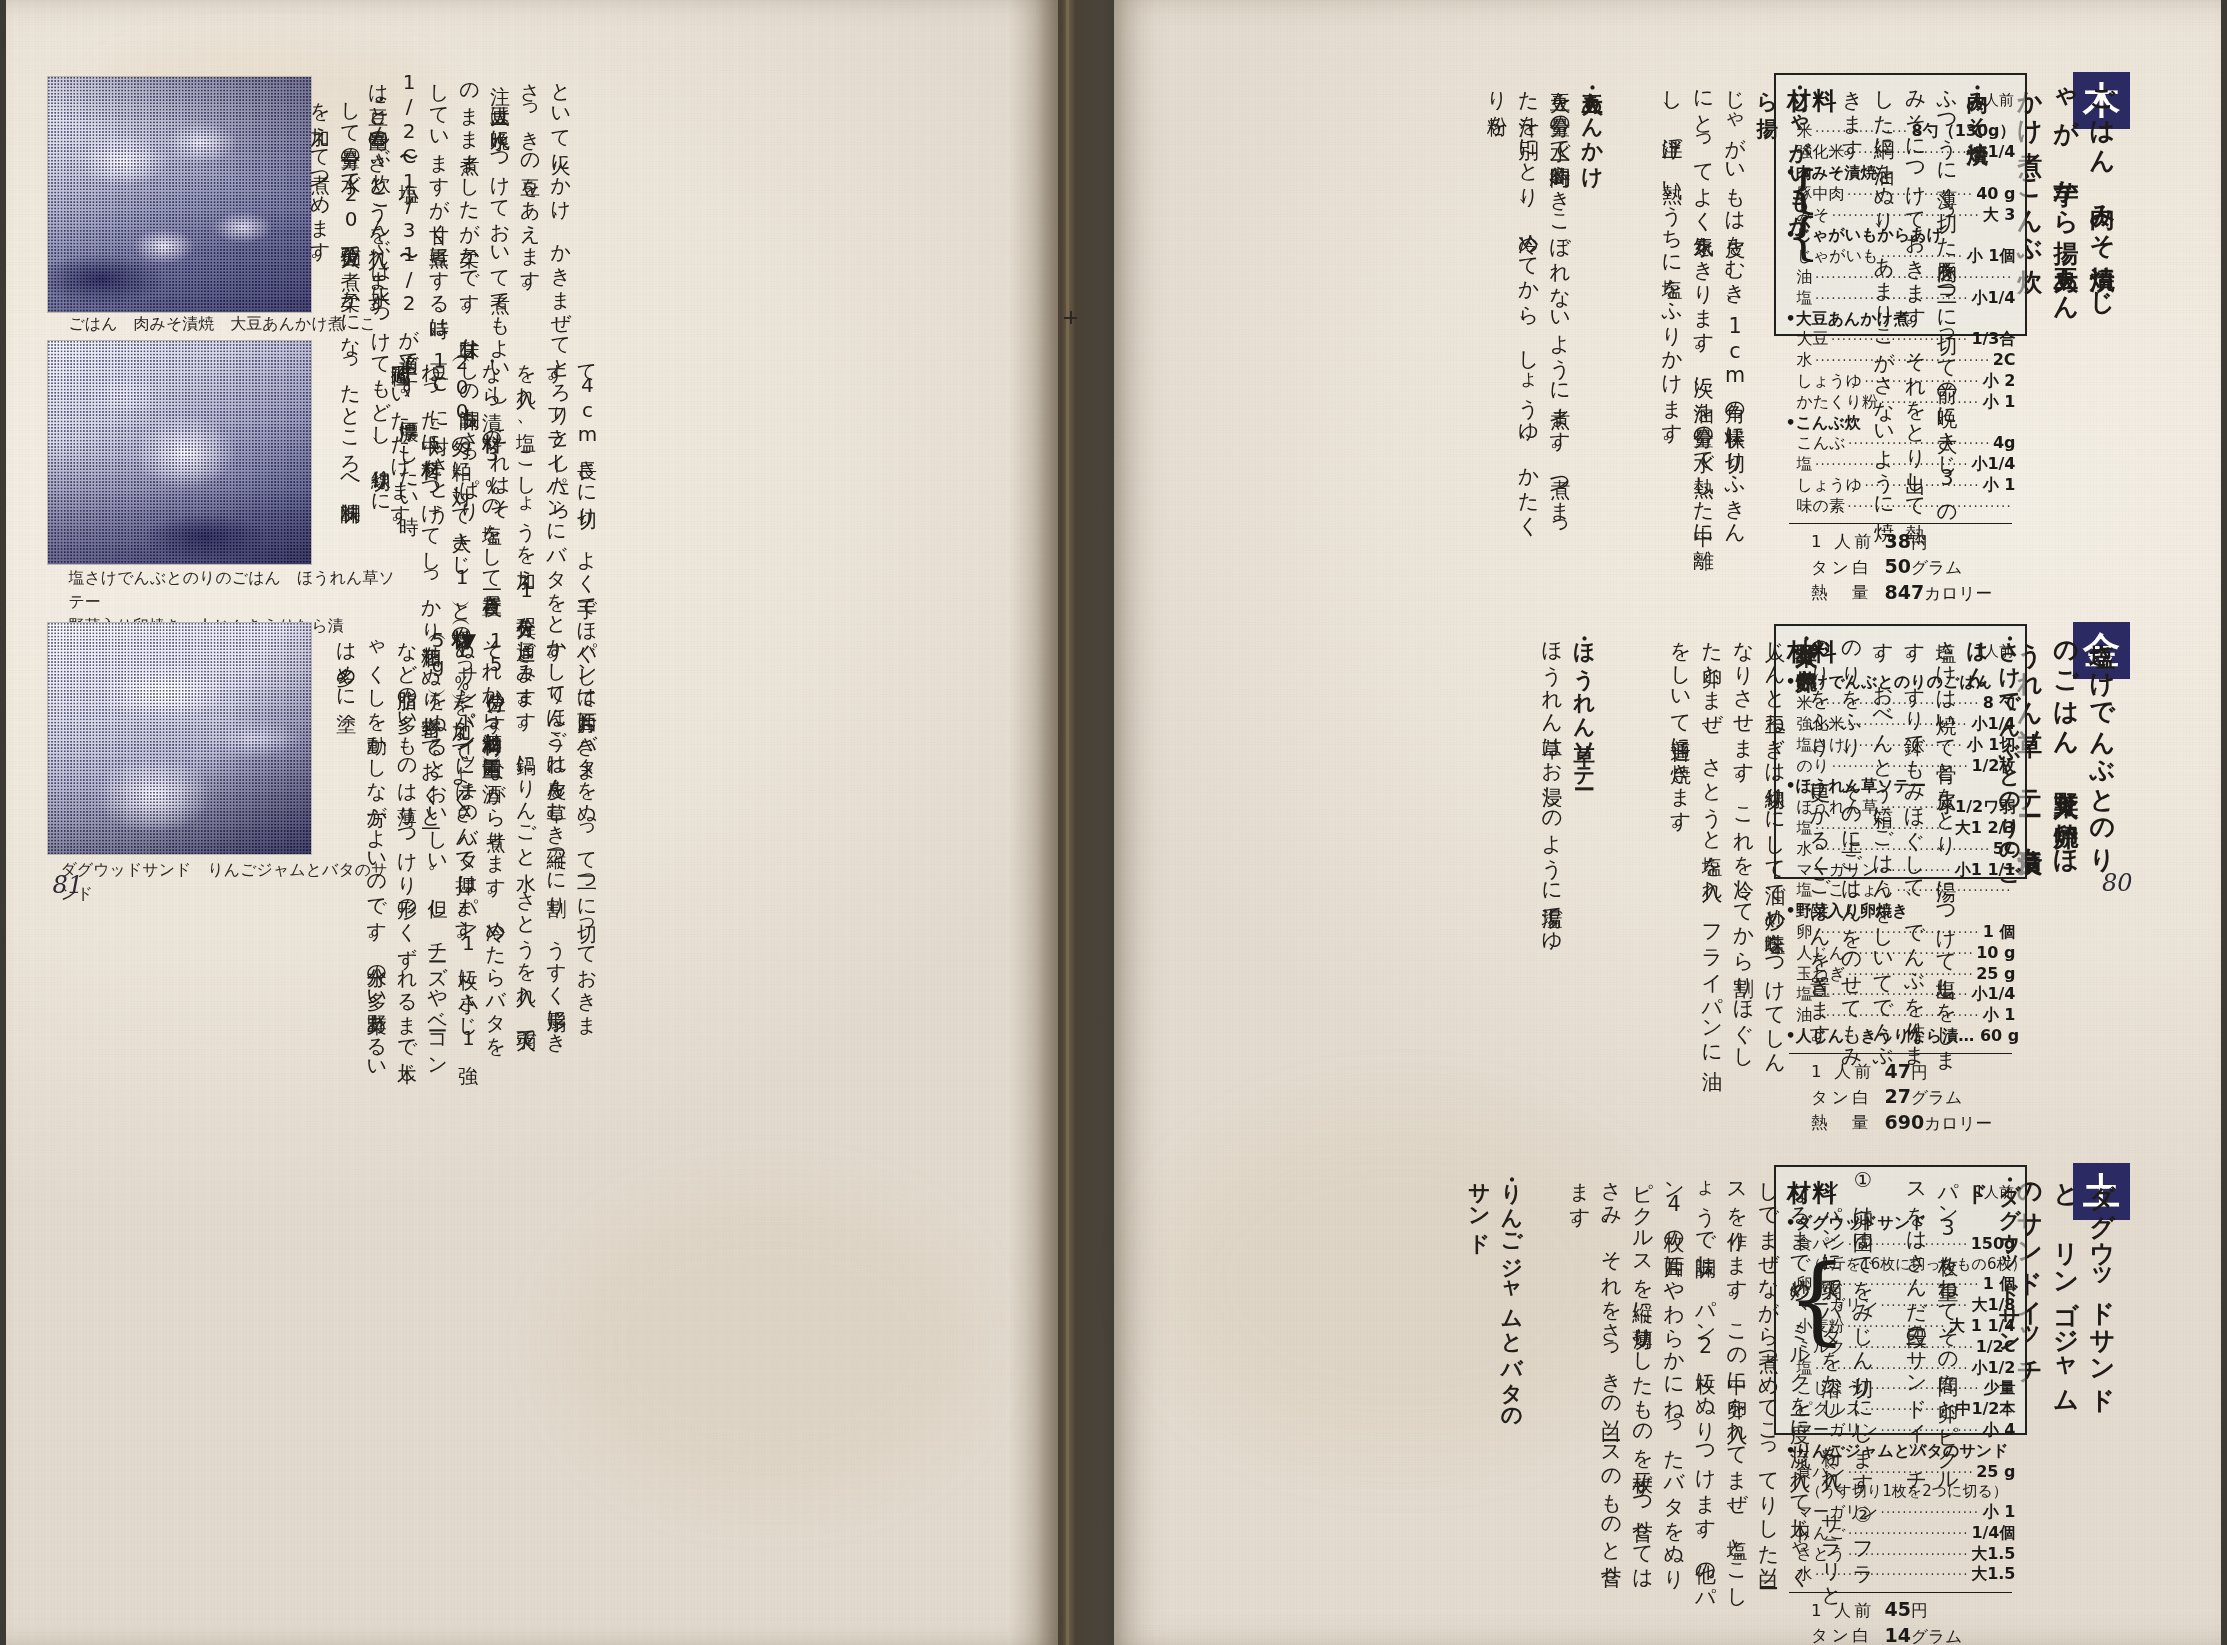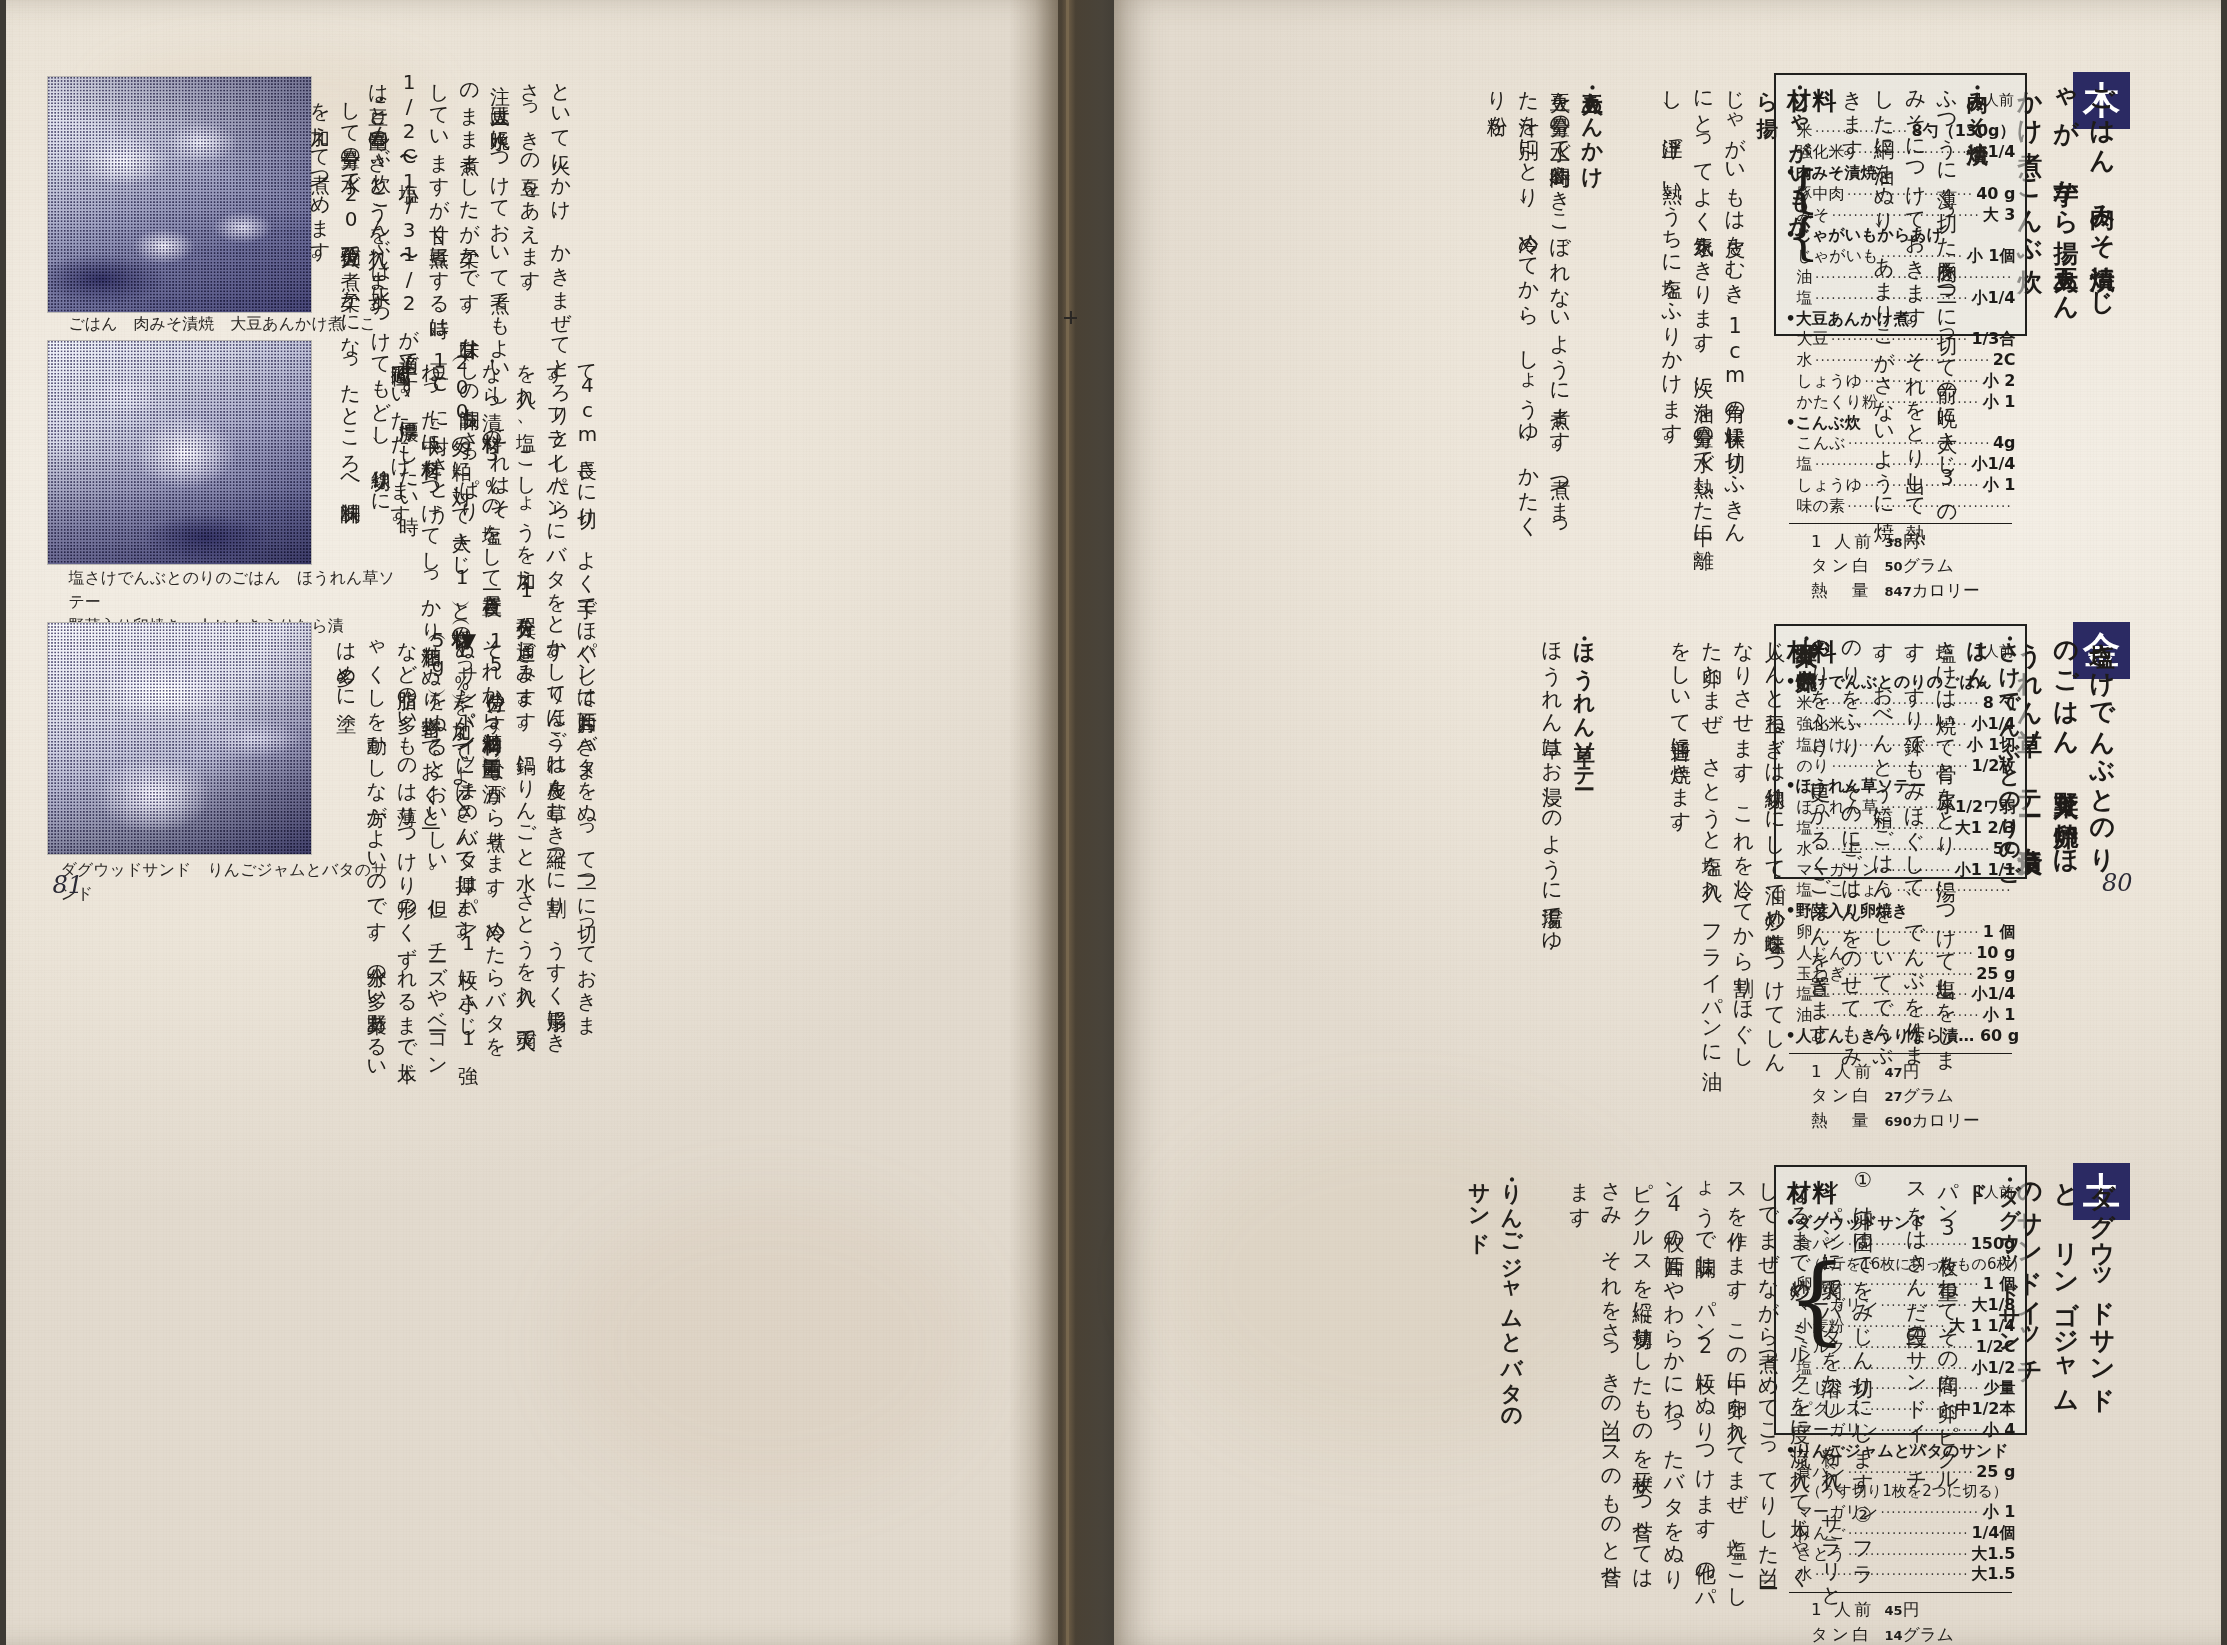--- a/index.html
+++ b/index.html
@@ -116,21 +116,21 @@
   .ibox li.row .qt{flex:0 0 auto;font-weight:600;}
   .ibox li.note{padding-left:20.7px;font-size:15px;}
   .ibox .brace{
     position:absolute;font-size:51px;line-height:.8;color:#1d1b18;
     font-family:"DejaVu Serif","Liberation Serif",serif;
   }
   .ibox .rule{border-top:1.6px solid #1d1b18;margin:6.4px 3.2px 4.8px 3.2px;}
   .ibox table.sum{border-collapse:collapse;margin:0 0 0 20.7px;font-size:16.7px;}
   .ibox table.sum td{padding:0.8px 4.8px;white-space:nowrap;}
   .ibox table.sum td.k{letter-spacing:.22em;margin-left:27px;}
-  .ibox table.sum td.v b{font-size:13px;}
+  .ibox table.sum td.v b{font-size:19px;}
 
   .cropmark{position:absolute;background:#2a2724;}
 </style>
 </head>
 <body>
 
 <div id="spread">
 
   <div class="paper left">
     <div class="grain"></div>

